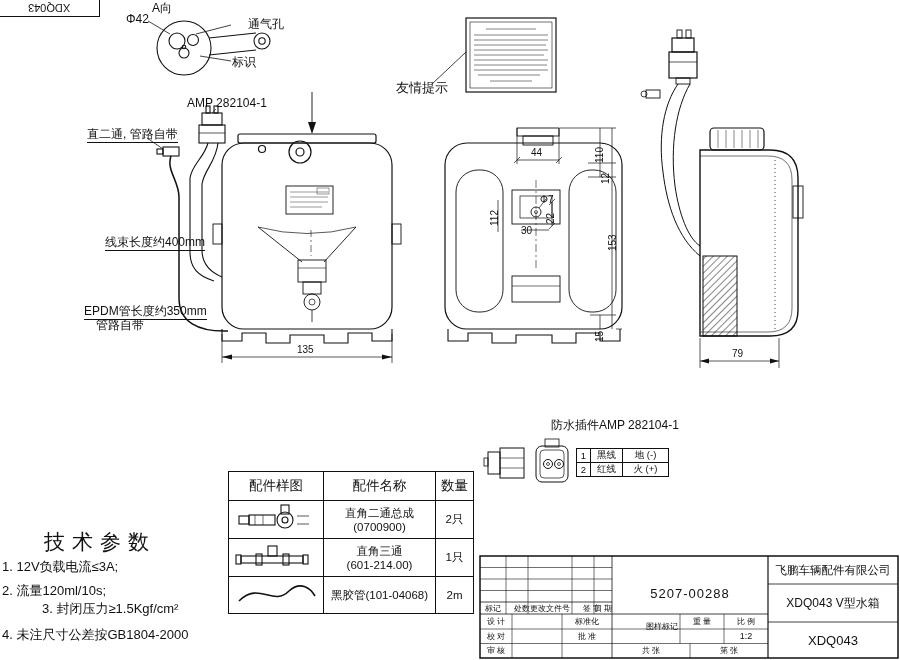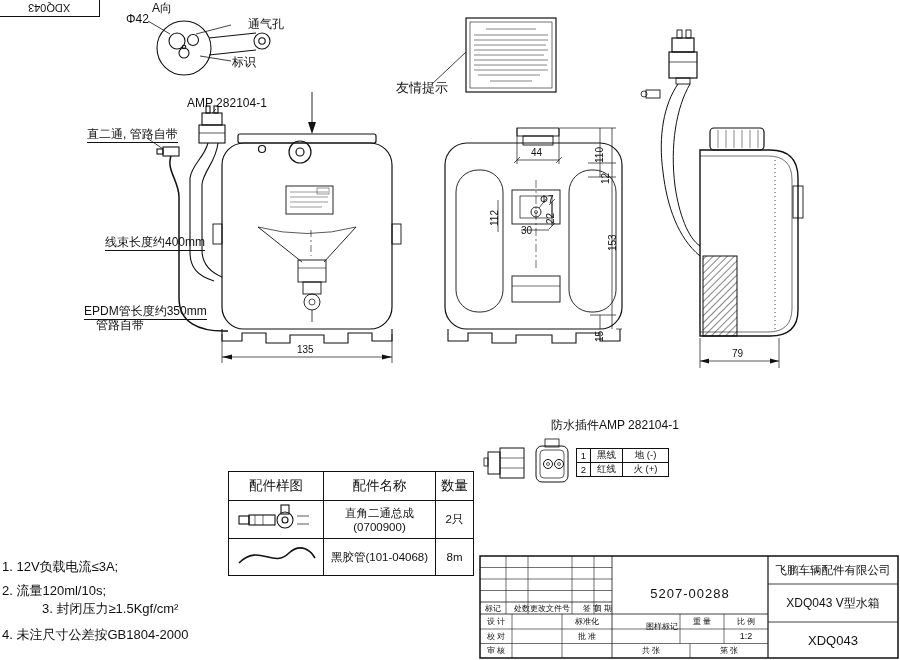--- a/index.html
+++ b/index.html
@@ -318,35 +318,53 @@
           <line x1="66" y1="14" x2="78" y2="14" stroke-width="0.7"></line>
           <line x1="66" y1="22" x2="78" y2="22" stroke-width="0.7"></line>
         </svg>
       </td>
       <td>
         <div>直角二通总成</div>
         <div>(0700900)</div>
       </td>
       <td>2只</td>
     </tr>
+    <tr style="height:38px">
+      <td>
+        <svg width="90" height="34" viewBox="0 0 90 34" stroke="#111" fill="none" stroke-width="1.1">
+          <rect x="10" y="16" width="62" height="7"></rect>
+          <rect x="37" y="6" width="9" height="10"></rect>
+          <rect x="25" y="14" width="6" height="11"></rect>
+          <rect x="52" y="14" width="6" height="11"></rect>
+          <rect x="5" y="15" width="5" height="9"></rect>
+          <rect x="72" y="15" width="5" height="9"></rect>
+        </svg>
+      </td>
+      <td>
+        <div>直角三通</div>
+        <div>(601-214.00)</div>
+      </td>
+      <td>1只</td>
+    </tr>
     <tr style="height:37px">
       <td>
         <svg width="90" height="34" viewBox="0 0 90 34" stroke="#111" fill="none" stroke-width="1.6">
           <path d="M8 24 C28 4 42 30 58 14 C70 3 80 12 84 19"></path>
         </svg>
       </td>
       <td>
         <div>黑胶管(101-04068)</div>
         <div></div>
       </td>
-      <td>8m</td>
+      <td>2m</td>
     </tr>
   </tbody>
     </table>
 
+  <div class="tech-title">技术参数</div>
   <div class="tech-item" style="top:558px;">1. 12V负载电流≤3A;</div>
   <div class="tech-item" style="top:582px;">2. 流量120ml/10s;</div>
   <div class="tech-item" style="top:600px;margin-left:40px;">3. 封闭压力≥1.5Kgf/cm²</div>
   <div class="tech-item" style="top:626px;">4. 未注尺寸公差按GB1804-2000</div>
 
   <div class="tb-cell" style="left:612px;top:556px;width:156px;height:74px;font-size:13px;letter-spacing:1px;">5207-00288</div>
   <div class="tb-cell" style="left:768px;top:556px;width:130px;height:28px;font-size:11.5px;">飞鹏车辆配件有限公司</div>
   <div class="tb-cell" style="left:768px;top:584px;width:130px;height:38px;font-size:12px;">XDQ043 V型水箱</div>
   <div class="tb-cell" style="left:768px;top:622px;width:130px;height:36px;font-size:13px;">XDQ043</div>
 

